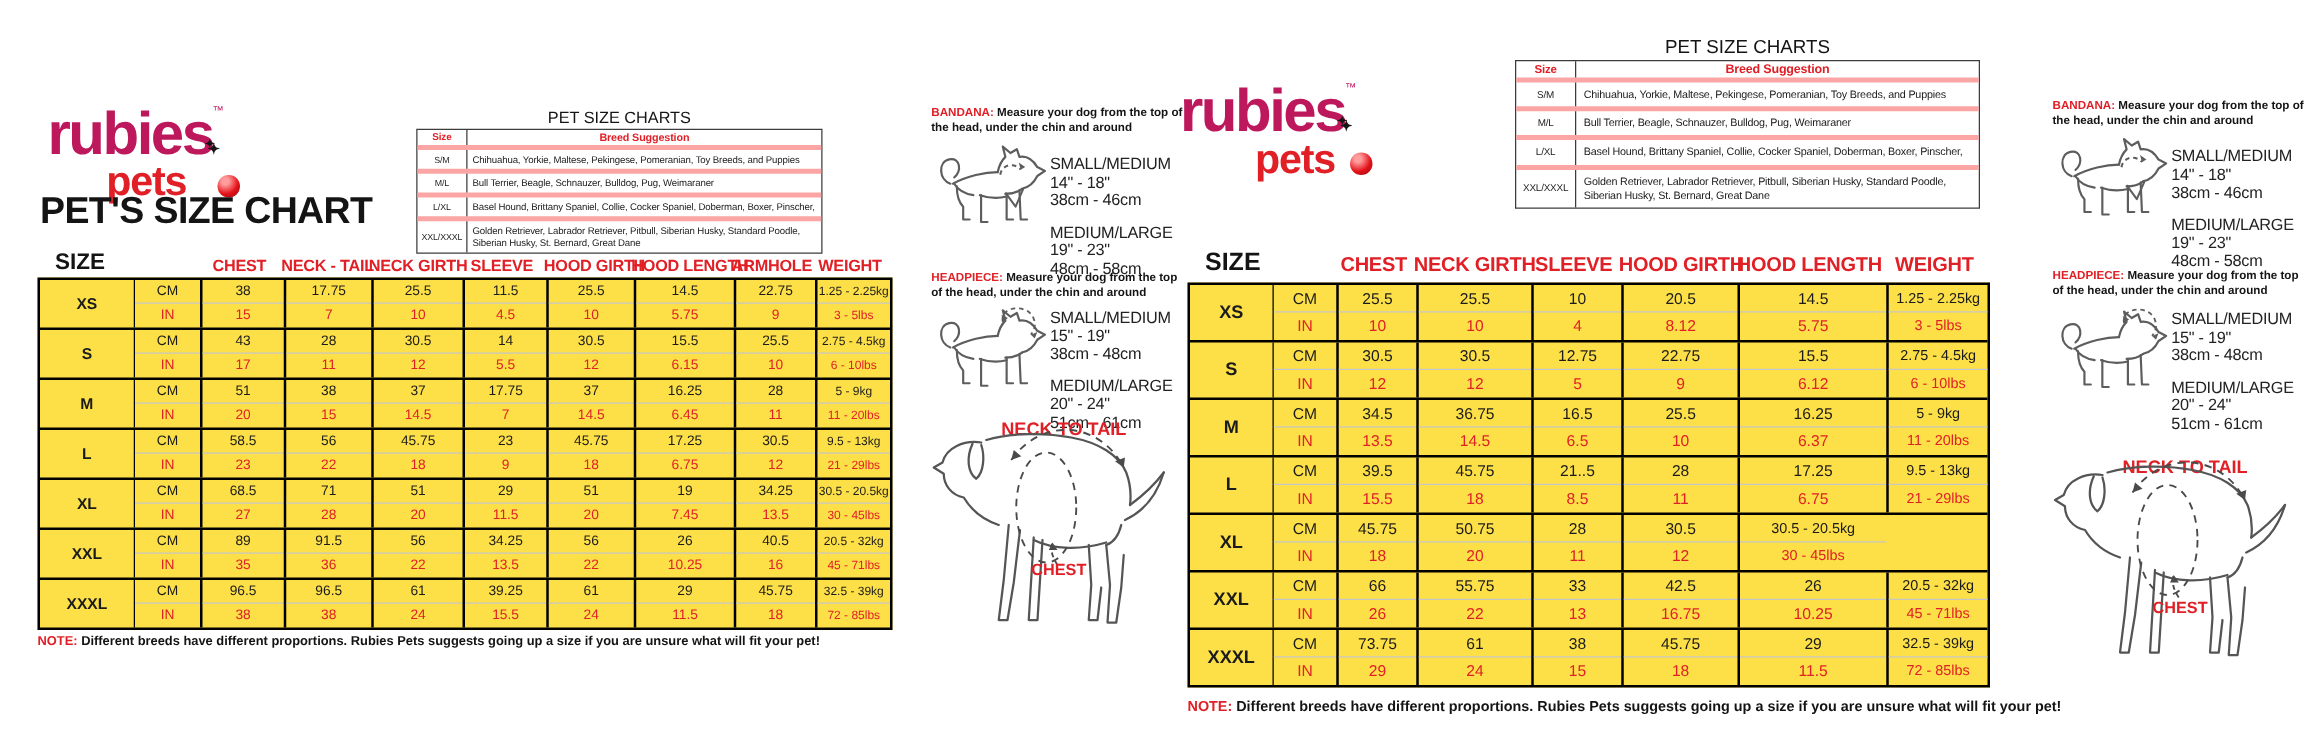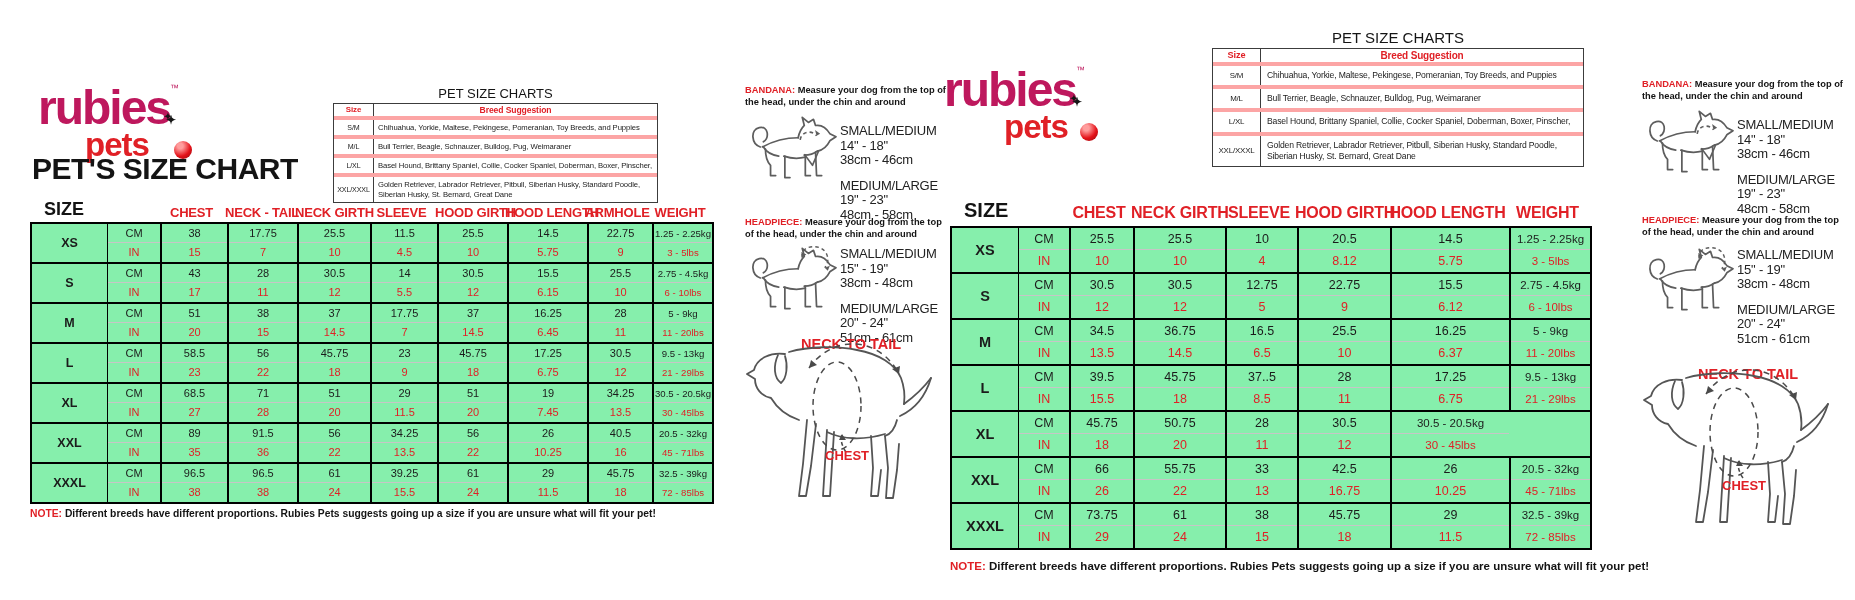--- a/index.html
+++ b/index.html
@@ -38,21 +38,21 @@
   
   .lcols{display:grid;grid-template-columns:75px 53px 67px 70px 73px 67px 70px 80px 65px 60px}
   .rcols{display:grid;grid-template-columns:66px 51px 64px 92px 72px 93px 119px 81px}
   .shead{position:absolute;align-items:end}
   .shead .hsz{grid-column:1/3;font-weight:800;padding-left:14px;color:#141414}
   .shead .h{font-weight:800;color:var(--red);text-align:center;white-space:nowrap}
   .lhead .hsz{font-size:18px}
   .lhead .h{font-size:13px;letter-spacing:-0.2px}
   .rhead .hsz{font-size:20px}
   .rhead .h{font-size:16px;letter-spacing:-0.2px}
-  .sizetable{position:absolute;border:2px solid var(--bdr);background:#86efac}
+  .sizetable{position:absolute;border:2px solid var(--bdr);background:#fde047}
   .grp ~ .grp{border-top:2px solid var(--bdr)}
   .cs{display:flex;align-items:center;justify-content:center;font-weight:700}
   .cu{border-left:1px solid var(--bdr)}
   .c{border-left:2px solid var(--bdr)}
   .sub{text-align:center;white-space:nowrap}
   .sub.cm{border-bottom:1px solid var(--thin);color:var(--ink)}
   .sub.in{color:var(--red)}
   .ltbl .cs{font-size:12.5px}
   .ltbl .sub{height:19px;line-height:19px;font-size:11px}
   .ltbl .cw .sub{font-size:9.6px}
@@ -677,21 +677,21 @@
         </div>
         <div class="c">
           <div class="sub cm">39.5</div>
           <div class="sub in">15.5</div>
         </div>
         <div class="c">
           <div class="sub cm">45.75</div>
           <div class="sub in">18</div>
         </div>
         <div class="c">
-          <div class="sub cm">37..5</div>
+          <div class="sub cm">21..5</div>
           <div class="sub in">8.5</div>
         </div>
         <div class="c">
           <div class="sub cm">28</div>
           <div class="sub in">11</div>
         </div>
         <div class="c">
           <div class="sub cm">17.25</div>
           <div class="sub in">6.75</div>
         </div>

